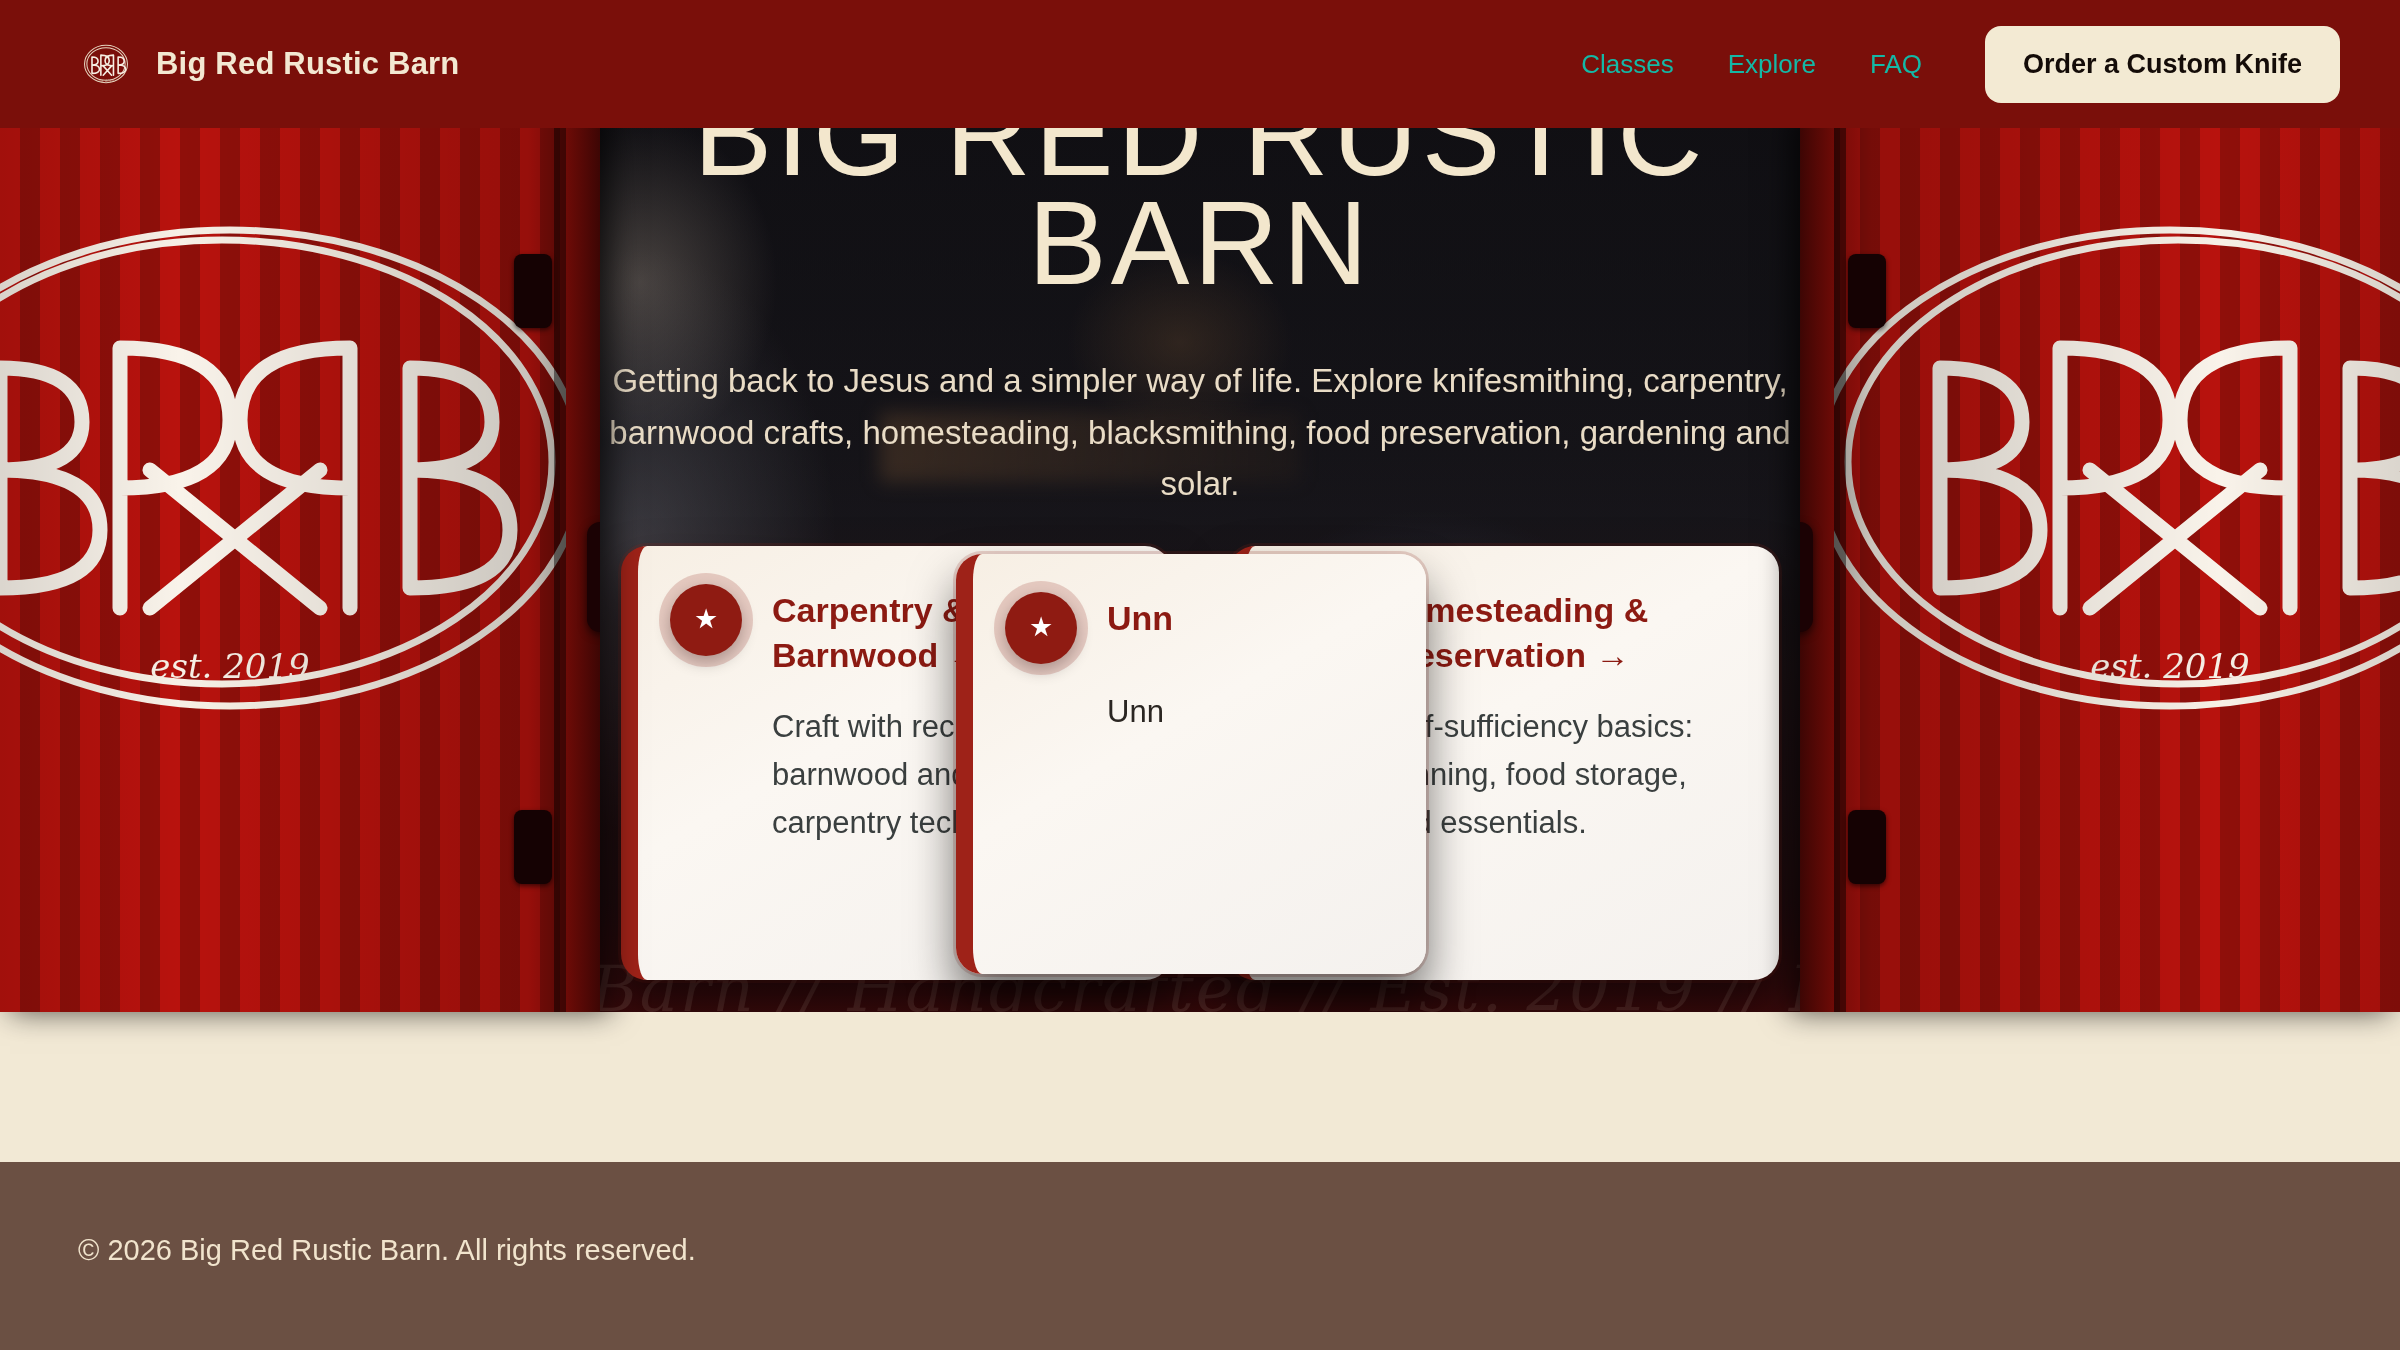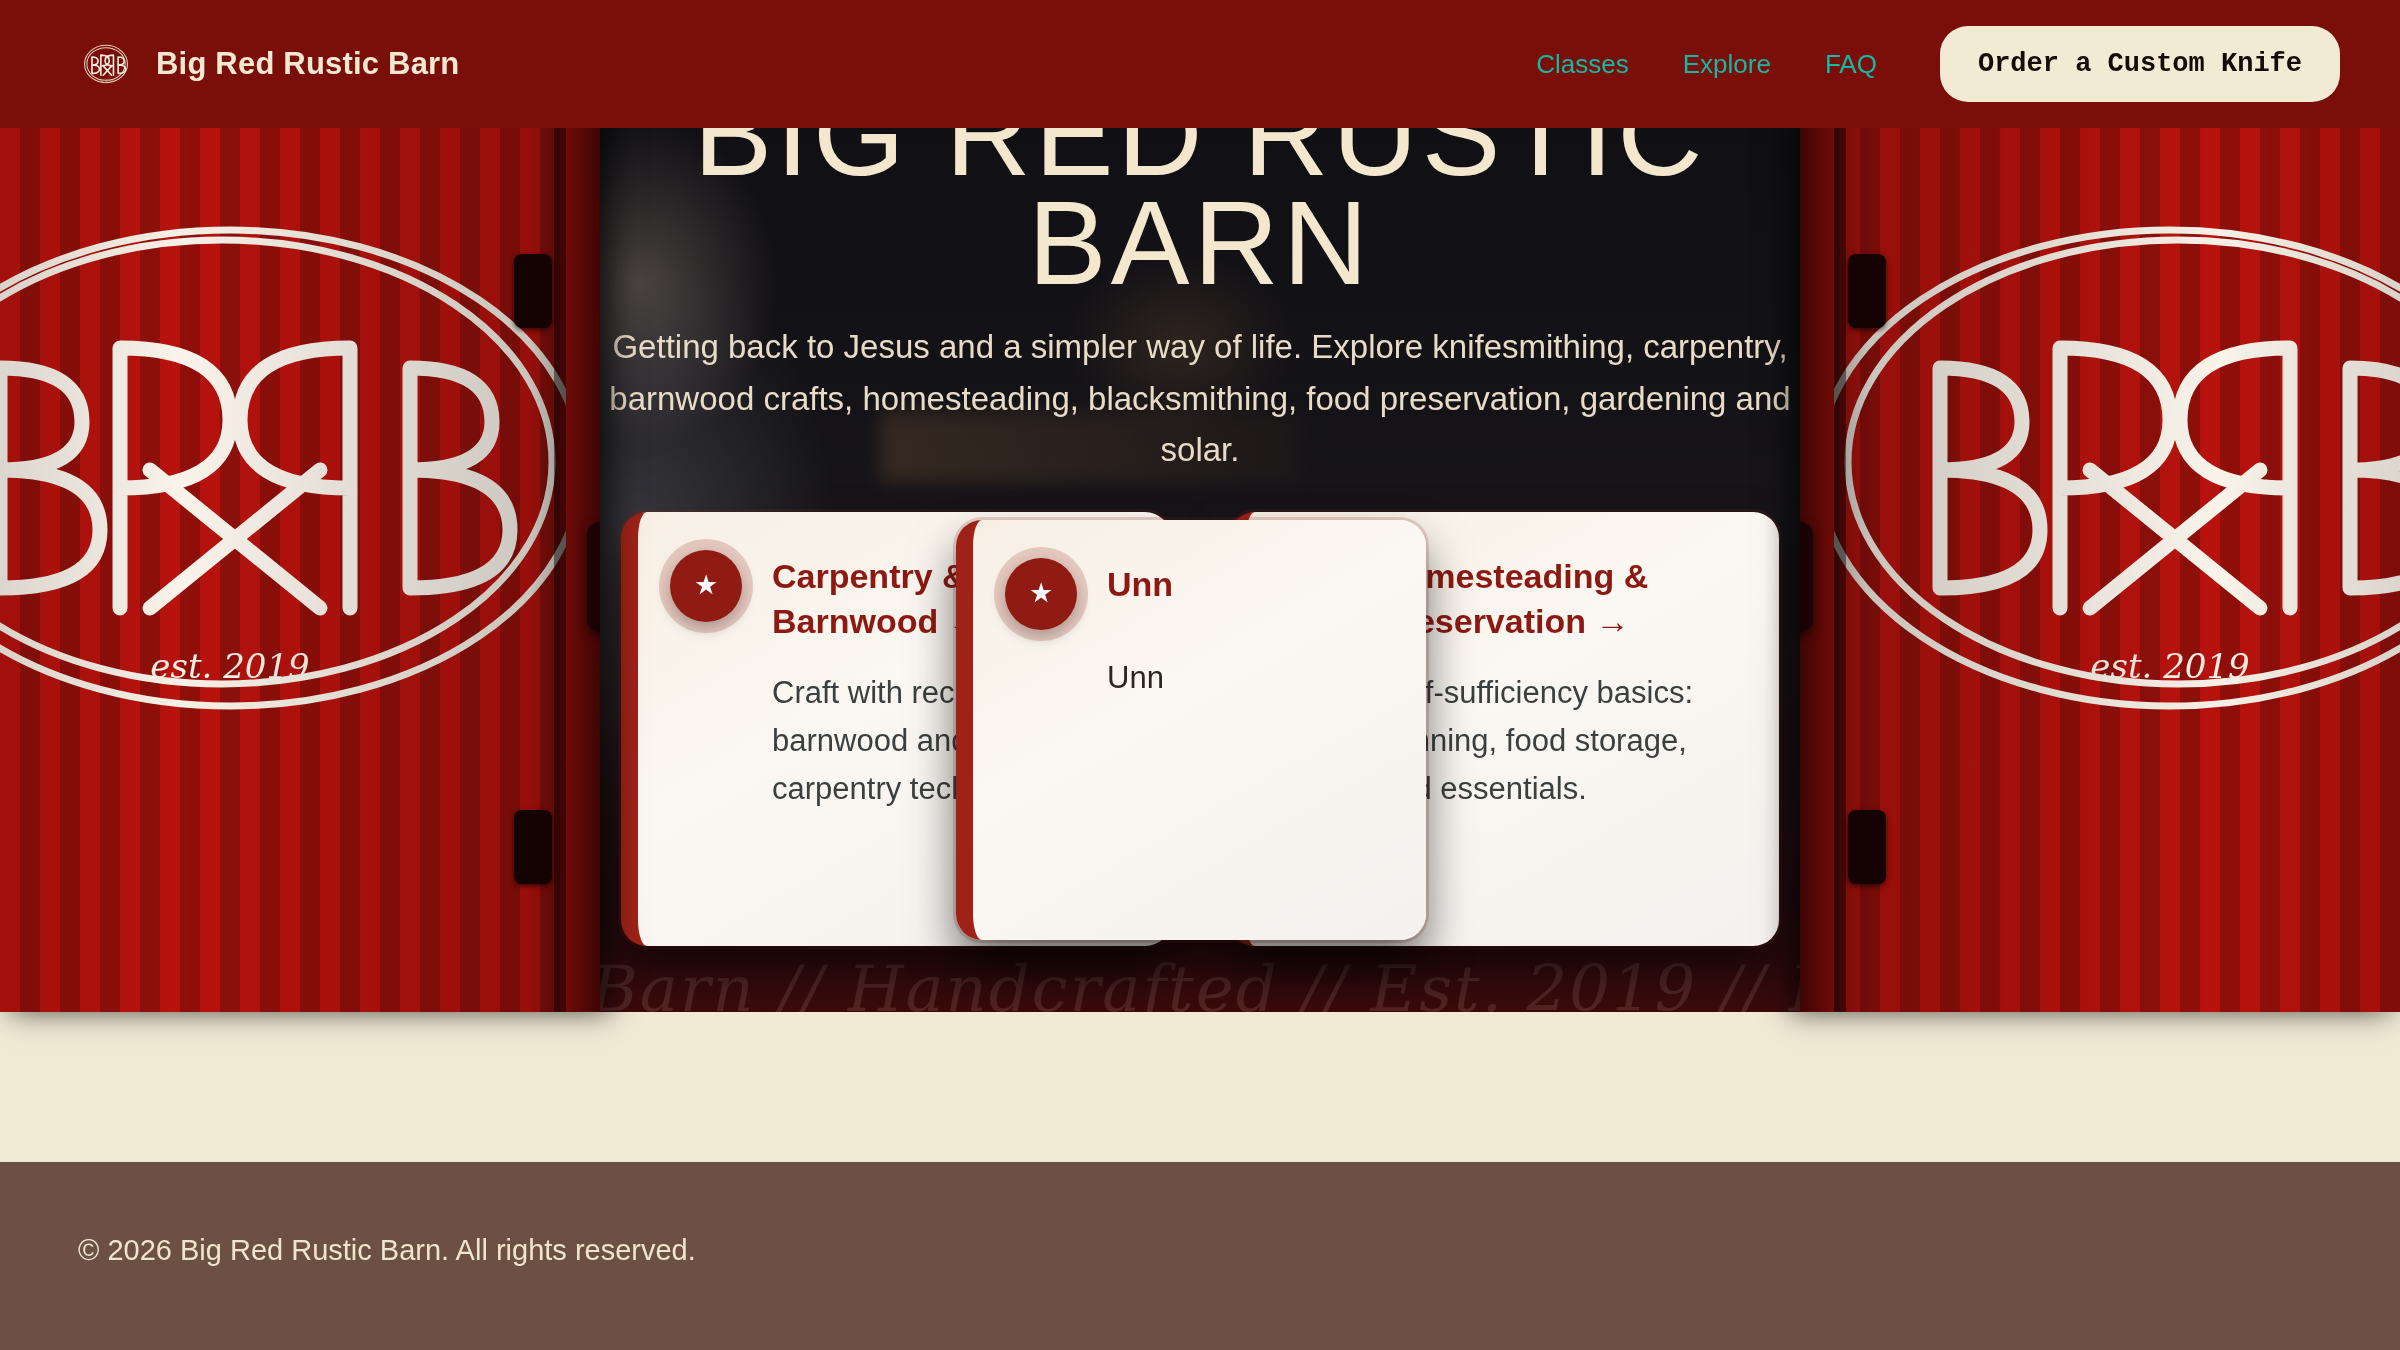--- a/index.html
+++ b/index.html
@@ -30,23 +30,23 @@
     margin-left:auto; display:flex; align-items:center; gap:0; margin-right:60px;
   }
   .nav-link{
     color:#14b8a6; font-size:26px; text-decoration:none;
     padding:0 27px; white-space:nowrap;
   }
   .cta{
     margin-left:36px;
     background:#f3ead3; color:#140c08;
     font-size:27px; font-weight:bold;
-    border:none; border-radius:28px;
+    border:none; border-radius:16px;
     padding:23px 38px; white-space:nowrap; cursor:pointer;
-    font-family:Liberation Mono, monospace;
+    font-family:Liberation Sans, sans-serif;
   }
 
   
   .hero{
     position:absolute; top:112px; left:0; width:2400px; height:900px;
     overflow:hidden; z-index:10;
     background:#0e0d12;
   }
   
   .hero-photo{
@@ -81,21 +81,21 @@
     padding-top:0;
   }
   .hero-title{
     margin-top:-32px;
     width:1240px; text-align:center;
     font-family:"Liberation Sans", sans-serif;
     font-size:118px; line-height:.92; letter-spacing:4px;
     color:#f3e7cd; font-weight:400;
   }
   .hero-sub{
-    margin-top:24px; width:1250px; text-align:center;
+    margin-top:58px; width:1250px; text-align:center;
     font-size:33px; line-height:1.56; color:#e9dcc6;
   }
   .cards{
     margin-top:36px; width:1260px;
     display:flex; gap:58px; justify-content:center; align-items:flex-start;
     position:relative;
   }
   .card{
     position:relative;
     width:550px; min-height:434px;

